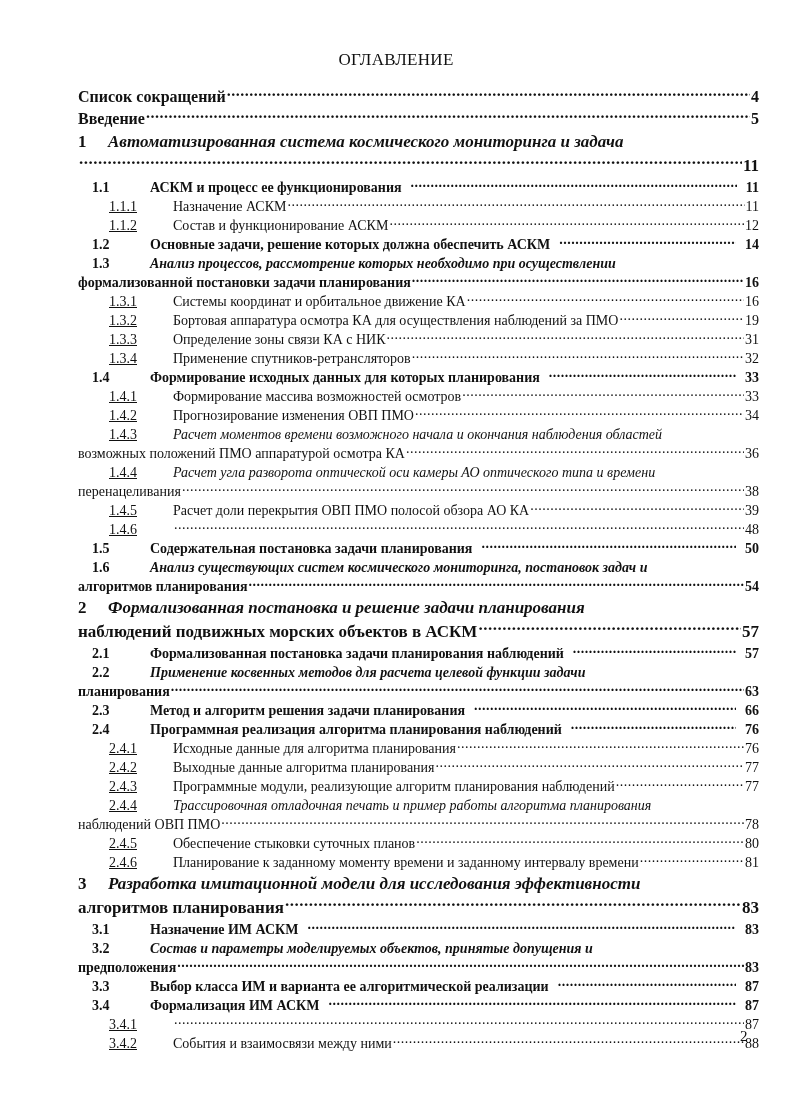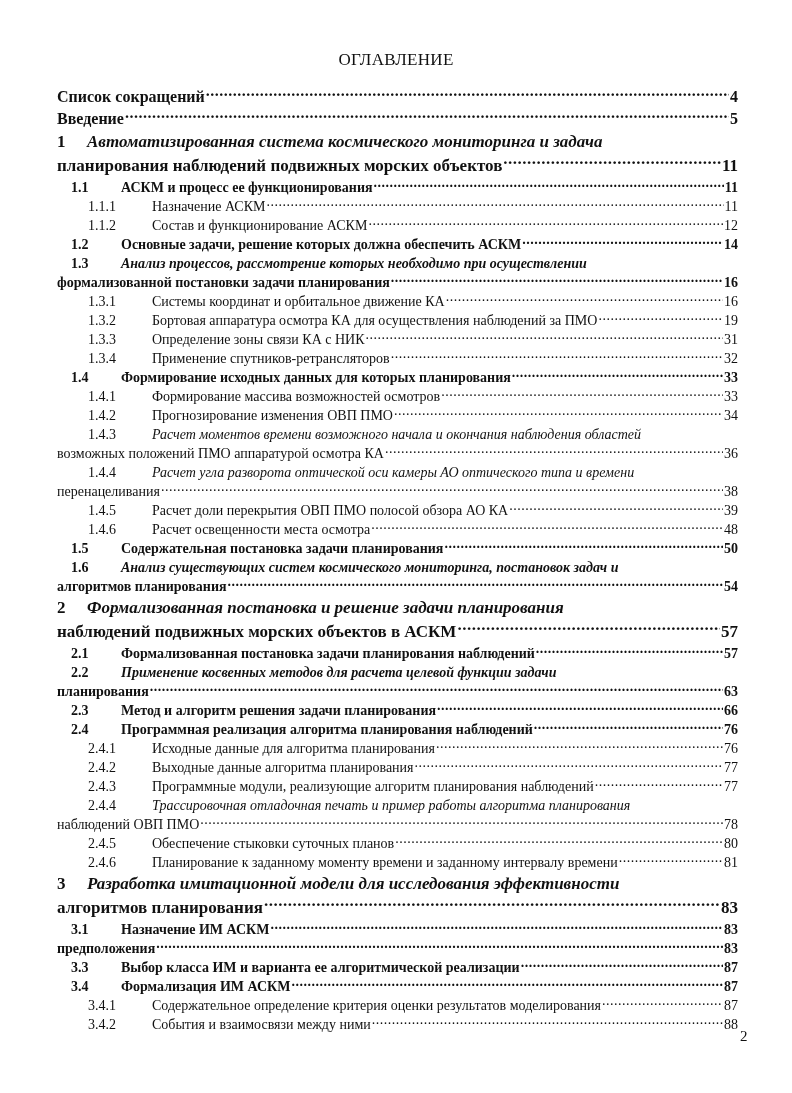--- a/index.html
+++ b/index.html
@@ -1,42 +1,42 @@
 <!DOCTYPE html>
 <html><head>
 <meta charset="utf-8">
 <style>
   html, body { margin: 0; padding: 0; background: #ffffff; }
   body { width: 792px; height: 1093px; position: relative; overflow: hidden;
          font-family: "Liberation Serif", serif; color: #111; }
   .page-title { position: absolute; top: 50px; left: 0; width: 792px; text-align: center;
                 font-size: 17px; letter-spacing: 0.3px; }
-  .toc { position: absolute; top: 86px; left: 57px; width: 681px; }
+  .toc { position: absolute; top: 86px; left: 78px; width: 681px; }
   .row { position: relative; line-height: 19px; }
   .line { display: flex; align-items: baseline; white-space: nowrap; }
   .num { display: inline-block; }
   .dots { flex: 1 1 auto; overflow: hidden; margin: 0 1px; height: 1em; position: relative; }
   .dots::after { content: "........................................................................................................................................................................................................................................................................................................................";
                  position: absolute; left: 0; bottom: 0; letter-spacing: 0.5px; white-space: nowrap; }
   .page { flex: 0 0 auto; text-align: right; }
   .wrap1 { white-space: nowrap; font-style: italic; }
 
   
   .l0 { font-size: 16px; font-weight: bold; line-height: 22px; }
   
   .l1 { font-size: 17px; font-weight: bold; line-height: 24px; }
   .l1 .num { width: 30px; }
   
   .l2 { font-size: 14px; font-weight: bold; line-height: 19px; }
-  .l2 .line.first { padding-left: 14px; }
+  .l2 .line.first { padding-left: 14px; gap: 8px; }
   .l2 .num { width: 50px; }
   
   .l3 { font-size: 14px; font-weight: normal; line-height: 19px; }
   .l3 .line.first { padding-left: 31px; }
-  .l3 .num { width: 64px; }
+  .l3 .num { width: 64px; text-decoration: underline; }
 
   .footer-page { position: absolute; top: 1028px; left: 740px; font-size: 15px; }
 </style>
 </head>
 <body>
 
 <div class="page-title">ОГЛАВЛЕНИЕ</div>
 
 <div class="toc" id="toc">
     <div class="row l0">
@@ -52,21 +52,20 @@
         <span class="dots"></span>
         <span class="page">5</span>
       </div>
     </div>
     <div class="row l1">
       <div class="line first">
         <span class="num">1</span>
         <span class="wrap1">Автоматизированная система космического мониторинга и задача</span>
       </div>
       <div class="line">
-        <span>планирования наблюдений подвижных морских объектов</span>
         <span class="dots"></span>
         <span class="page">11</span>
       </div>
     </div>
     <div class="row l2">
       <div class="line first">
         <span class="num">1.1</span>
         <span>АСКМ и процесс ее функционирования</span>
         <span class="dots"></span>
         <span class="page">11</span>
@@ -189,21 +188,20 @@
       <div class="line first">
         <span class="num">1.4.5</span>
         <span>Расчет доли перекрытия ОВП ПМО полосой обзора АО КА</span>
         <span class="dots"></span>
         <span class="page">39</span>
       </div>
     </div>
     <div class="row l3">
       <div class="line first">
         <span class="num">1.4.6</span>
-        <span>Расчет освещенности места осмотра</span>
         <span class="dots"></span>
         <span class="page">48</span>
       </div>
     </div>
     <div class="row l2">
       <div class="line first">
         <span class="num">1.5</span>
         <span>Содержательная постановка задачи планирования</span>
         <span class="dots"></span>
         <span class="page">50</span>
@@ -330,20 +328,24 @@
     </div>
     <div class="row l2">
       <div class="line first">
         <span class="num">3.1</span>
         <span>Назначение ИМ АСКМ</span>
         <span class="dots"></span>
         <span class="page">83</span>
       </div>
     </div>
     <div class="row l2">
+      <div class="line first">
+        <span class="num">3.2</span>
+        <span class="wrap1">Состав и параметры моделируемых объектов, принятые допущения и</span>
+      </div>
       <div class="line">
         <span>предположения</span>
         <span class="dots"></span>
         <span class="page">83</span>
       </div>
     </div>
     <div class="row l2">
       <div class="line first">
         <span class="num">3.3</span>
         <span>Выбор класса ИМ и варианта ее алгоритмической реализации</span>
@@ -355,21 +357,20 @@
       <div class="line first">
         <span class="num">3.4</span>
         <span>Формализация ИМ АСКМ</span>
         <span class="dots"></span>
         <span class="page">87</span>
       </div>
     </div>
     <div class="row l3">
       <div class="line first">
         <span class="num">3.4.1</span>
-        <span>Содержательное определение критерия оценки результатов моделирования</span>
         <span class="dots"></span>
         <span class="page">87</span>
       </div>
     </div>
     <div class="row l3">
       <div class="line first">
         <span class="num">3.4.2</span>
         <span>События и взаимосвязи между ними</span>
         <span class="dots"></span>
         <span class="page">88</span>

